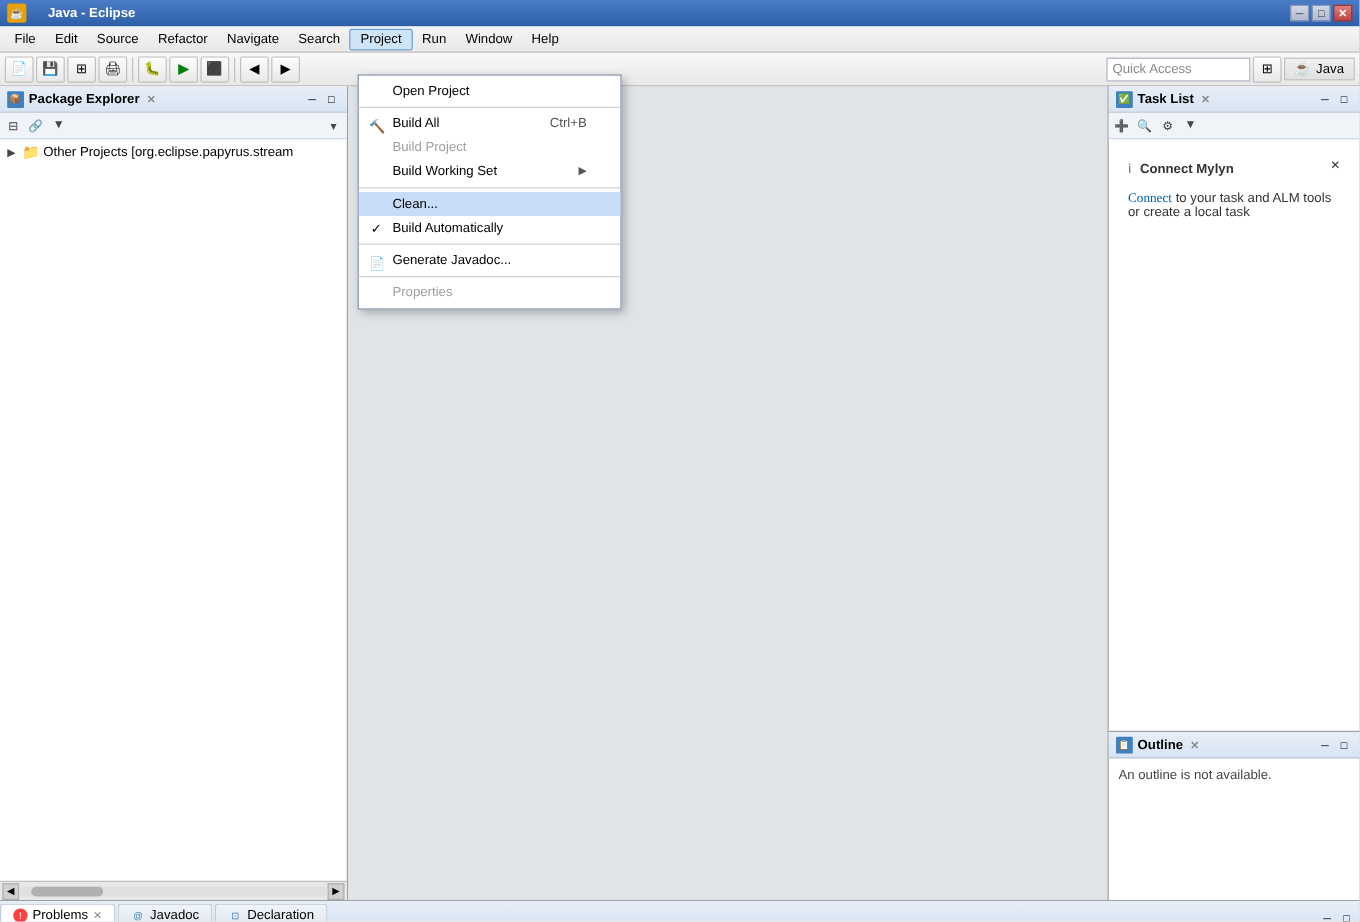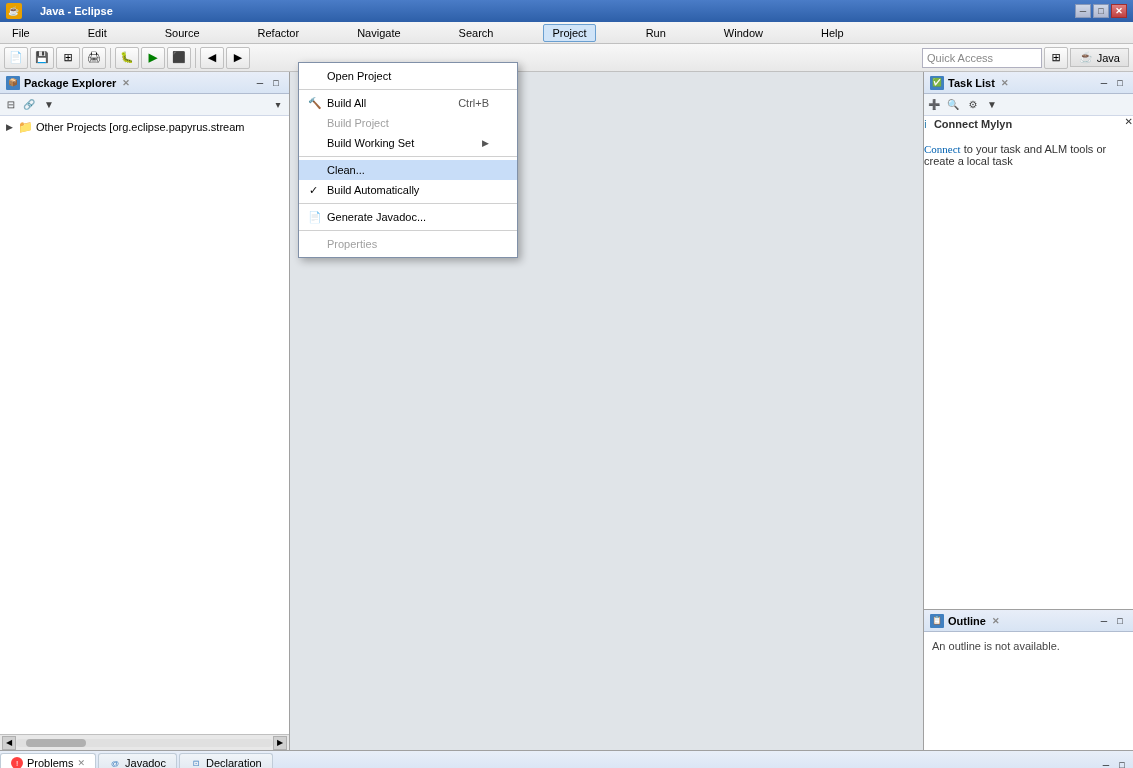--- a/index.html
+++ b/index.html
@@ -23,21 +23,20 @@
     .title-bar-btn.close { background: linear-gradient(to bottom, #e08080, #c04040); color: white; border-color: #a03030; }
 
     
     .menu-bar {
       background: linear-gradient(to bottom, #f5f5f5, #e8e8e8);
       height: 22px;
       display: flex;
       align-items: center;
       padding: 0 4px;
       border-bottom: 1px solid #c0c0c0;
-      gap: 42px;
     }
     .menu-item {
       padding: 2px 8px;
       cursor: pointer;
       font-size: 11px;
       color: #000;
       border-radius: 2px;
     }
     .menu-item.active { background: #d0e4f8; border: 1px solid #6a9fd0; text-align: center; }
 
@@ -147,21 +146,21 @@
       border-left: 1px solid #a0a0a0;
     }
     .task-list-panel {
       flex: 1;
       background: white;
       border-bottom: 1px solid #a0a0a0;
       display: flex;
       flex-direction: column;
     }
     .connect-mylyn {
-      padding: 0;
+      padding: 16px;
       font-size: 11px;
       color: #333;
     }
     .connect-link { color: #0060b0; text-decoration: none; cursor: pointer; font-family: Liberation Serif, serif; }
     .outline-panel {
       height: 140px;
       background: white;
       display: flex;
       flex-direction: column;
     }
@@ -227,21 +226,20 @@
       border: 1px solid #8090a8;
       box-shadow: 3px 3px 8px rgba(0,0,0,0.3);
       z-index: 1000;
       padding: 3px 0;
     }
     .dropdown-item {
       padding: 4px 28px;
       font-size: 11px;
       cursor: pointer;
       display: flex;
-      align-items: center;
       justify-content: space-between;
       color: #000;
       position: relative;
     }
     .dropdown-item.disabled { color: #a0a0a0; cursor: default; }
     .dropdown-item.highlighted { background: #c8ddf8; }
     .dropdown-item .shortcut { color: #555; font-size: 11px; margin-left: auto; }
     .dropdown-item .submenu-arrow { font-size: 9px; color: #555; }
     .dropdown-item .checkmark { position: absolute; left: 10px; font-size: 11px; }
     .dropdown-item .item-icon { position: absolute; left: 8px; width: 16px; height: 16px; display: flex; align-items: center; justify-content: center; }

